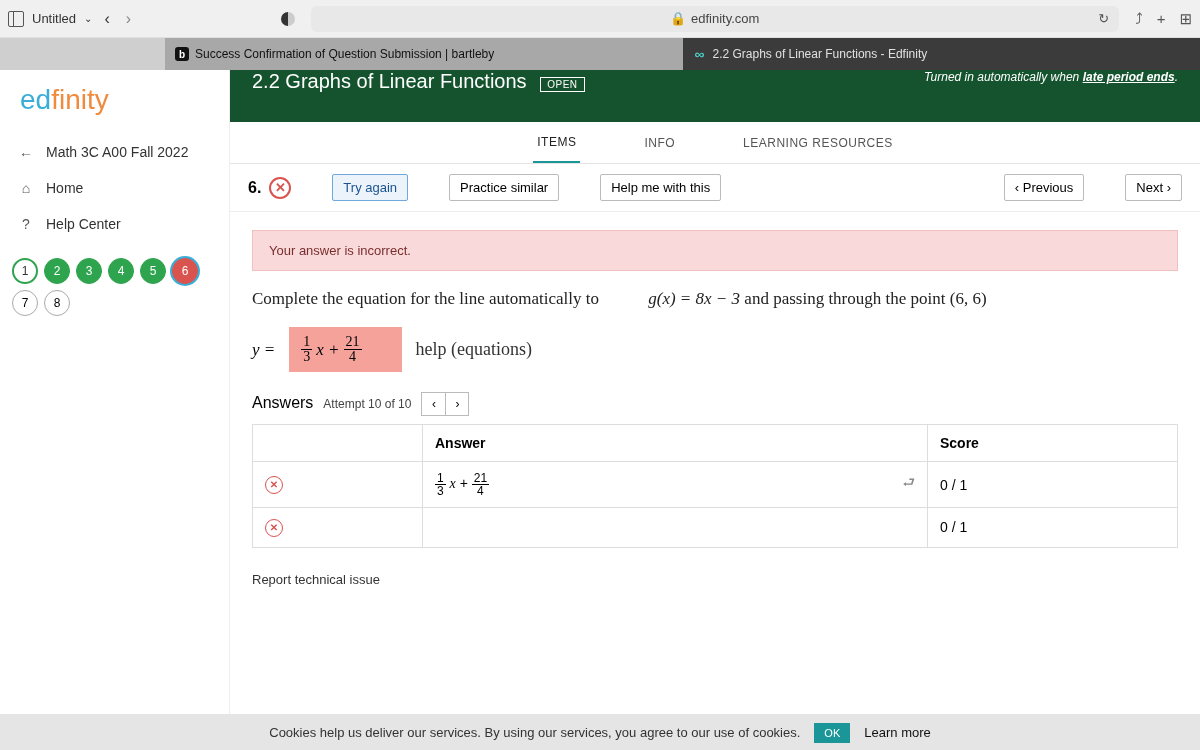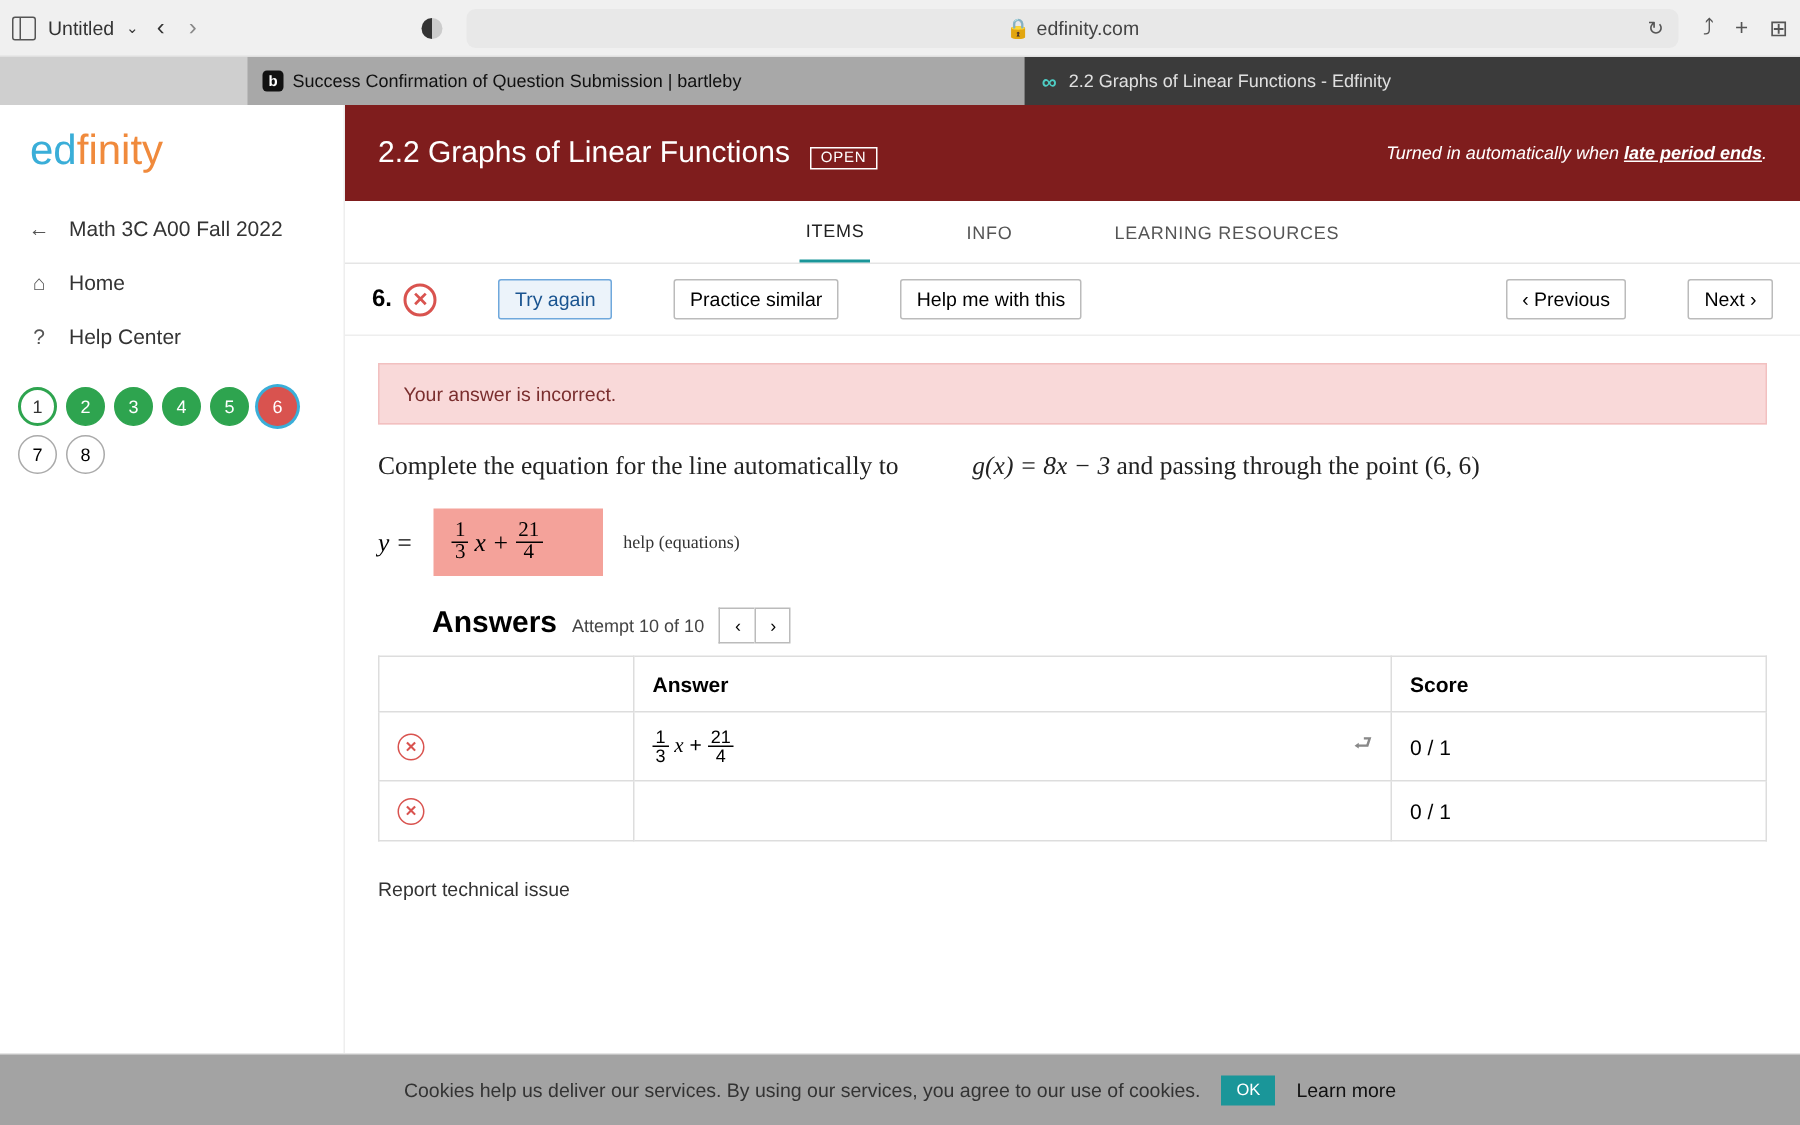--- a/index.html
+++ b/index.html
@@ -32,21 +32,21 @@
   .side-item .icon{width:16px; text-align:center; color:#555;}
   .bubbles { padding:12px 12px; display:flex; flex-wrap:wrap; gap:6px;}
   .bubble{ width:26px; height:26px; border-radius:50%; display:flex; align-items:center; justify-content:center; font-size:12px; border:1px solid #aaa; background:#fff;}
   .bubble.green{ background:#2ea44f; color:#fff; border-color:#2ea44f;}
   .bubble.green-outline{ border:2px solid #2ea44f; color:#333;}
   .bubble.red{ background:#d9534f; color:#fff; border-color:#d9534f;}
   .bubble.current{ box-shadow:0 0 0 2px #3aaed8;}
   .side-footer{ position:absolute; bottom:4px; left:18px; font-size:13px; color:#444; display:flex; align-items:center; gap:8px;}
   
   .main{ flex:1; display:flex; flex-direction:column; overflow:hidden;}
-  .assign-header{ background:#7f1d1d; color:#fff; height:64px; display:flex; align-items:center; padding:0 22px; justify-content:space-between;}
+  .assign-header{ background:#14532d; color:#fff; height:52px; display:flex; padding:0 22px; justify-content:space-between;}
   .assign-header .title{ font-size:20px; font-weight:400;}
   .assign-header .open-badge{ border:1.5px solid #fff; font-size:10px; padding:1px 6px; margin-left:10px; letter-spacing:0.5px;}
   .assign-header .right{ font-style:italic; font-size:12px;}
   .assign-header .right a{color:#fff; text-decoration:underline;font-weight:bold;}
   .subnav{ height:42px; border-bottom:1px solid #e5e5e5; display:flex; align-items:center; justify-content:center; gap:60px; font-size:12px; color:#555; letter-spacing:0.5px;}
   .subnav .item{ padding:12px 4px; cursor:pointer;}
   .subnav .item.active{ border-bottom:2px solid #1a9699; color:#222;}
   .content{ flex:1; overflow:auto; padding:0 0 0 0;}
   .toolbar{ display:flex; align-items:center; padding:10px 18px; gap:8px; border-bottom:1px solid #eee;}
   .toolbar .qnum{ font-size:16px; font-weight:600;}
@@ -56,37 +56,37 @@
   .toolbar .spacer{flex:1;}
   .q-body{ padding:18px 22px 10px 22px;}
   .alert{ background:#f9d9d9; border:1px solid #f2c0c0; padding:12px 16px; font-size:13px; color:#7a2e2e; margin-bottom:18px;}
   .prompt{ font-family: Georgia, "Times New Roman", serif; font-size:17px; color:#222; margin-bottom:18px;}
   .prompt i{font-style:italic;margin-left:45px;}
   .eq-row{ display:flex; align-items:center; gap:14px; font-family:Georgia,serif; font-size:17px;}
   .eq-box{ background:#f4a29a; padding:8px 40px 8px 12px; display:inline-flex; align-items:center;}
   .frac{ display:inline-flex; flex-direction:column; align-items:center; font-size:14px; line-height:1; vertical-align:middle;}
   .frac .n{border-bottom:1px solid #000; padding:0 2px;}
   .frac .d{padding:0 2px;}
-  .help-link{ font-family:Georgia,serif; font-size:12px; color:#333;}
+  .help-link{ font-family:Georgia,serif; font-size:18px; color:#333;}
   .answers-section{ padding: 10px 22px;}
   .answers-head{ display:flex; align-items:baseline; gap:10px; margin-bottom:8px;}
-  .answers-head h3{ font-size:20px; font-weight:700;margin-left:36px;}
+  .answers-head h3{ font-size:16px; font-weight:400;}
   .answers-head .attempt{ font-size:12px; color:#444;}
   .arrow-btns{ display:flex;}
   .arrow-btns button{ width:24px; height:24px; border:1px solid #bbb; background:#fff; cursor:pointer; font-size:12px;}
   .arrow-btns button:first-child{border-right:none;}
   table.answers{ width:100%; border-collapse:collapse; font-size:14px;}
   table.answers th, table.answers td{ border:1px solid #ddd; padding:10px 12px; text-align:left;}
   table.answers th{ font-weight:600; background:#fff;}
   table.answers td.icon-cell{width:170px;}
   .small-x{ width:18px; height:18px; border:1.5px solid #d9534f; border-radius:50%; color:#d9534f; display:inline-flex; align-items:center; justify-content:center; font-size:10px; font-weight:bold;}
   .tag-icon{ color:#888; float:right;}
   .report-link{ padding:14px 22px; font-size:13px; color:#333; cursor:pointer;}
   
-  .cookie{ position:absolute; bottom:0; left:0; right:0; height:48px; background:#a3a3a3; border-top:1px solid #e5e5e5; display:flex; align-items:center; justify-content:center; gap:14px; font-size:13px; color:#333;}
+  .cookie{ position:absolute; bottom:0; left:0; right:0; height:36px; background:#e5e5e5; border-top:1px solid #e5e5e5; display:flex; align-items:center; justify-content:center; gap:14px; font-size:13px; color:#333;}
   .cookie .ok{ background:#1a9699; color:#fff; padding:4px 10px; font-size:11px; border:none;}
   .cookie .learn{ color:#111; cursor:pointer;}
   .shield{width:14px;height:14px;border-radius:50%;background:linear-gradient(90deg,#333 50%,#ccc 50%);display:inline-block;}
 </style>
 </head>
 <body>
 
 <div class="chrome-top">
   <span class="sidebar-toggle"></span>
   <span class="tab-title">Untitled</span>

